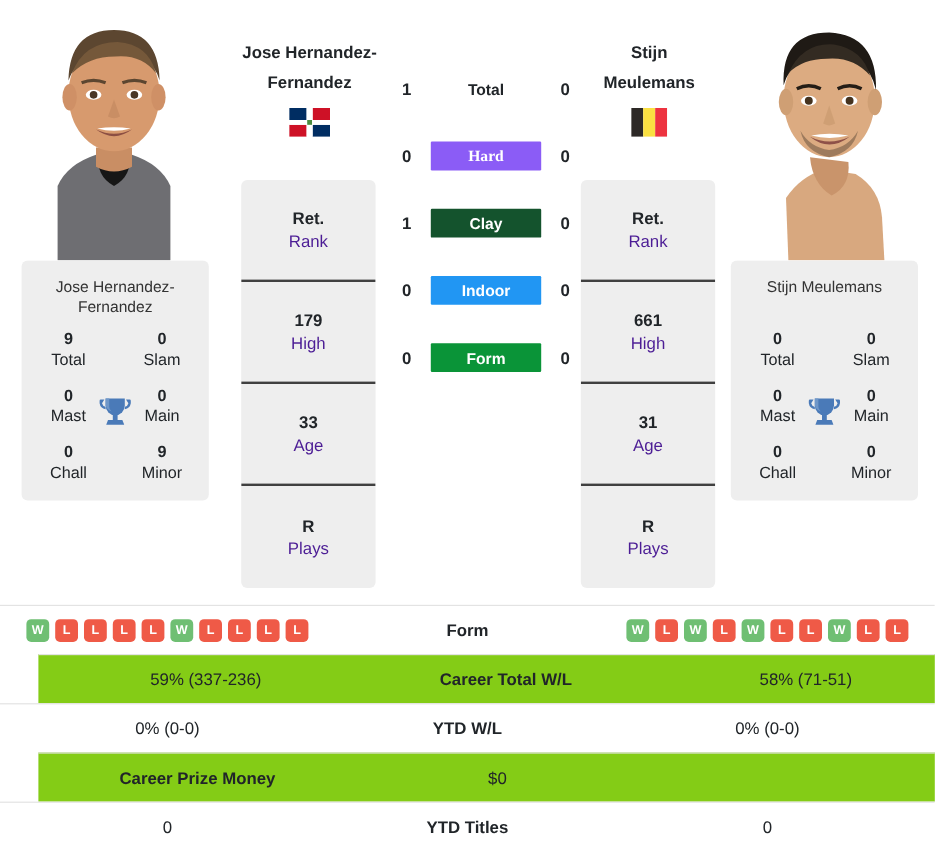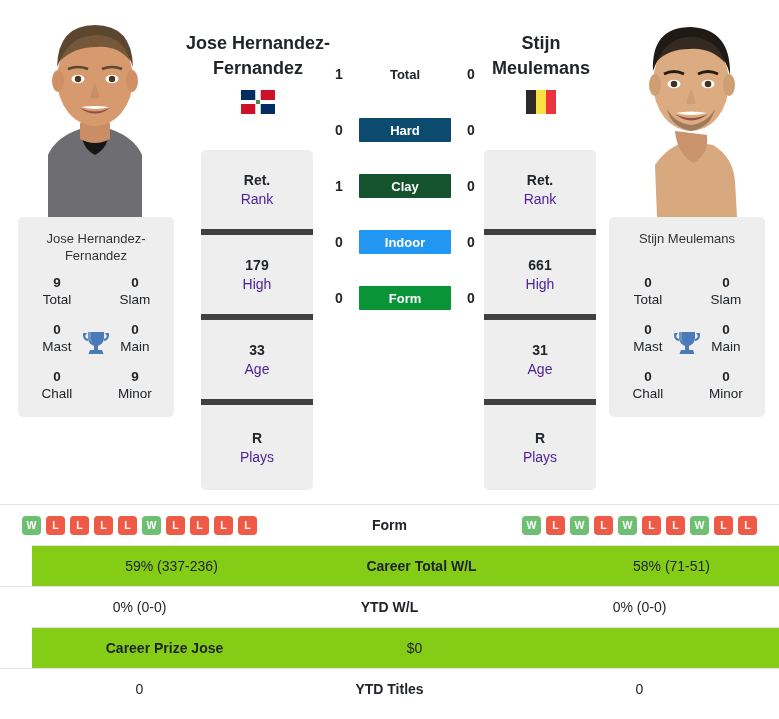--- a/index.html
+++ b/index.html
@@ -62,32 +62,32 @@
   .statcol {
     position: absolute; top: 150px; width: 112px;
     background: #eeeeee; border-radius: 5px; overflow: hidden;
   }
   .statcol.left  { left: 201px; }
   .statcol.right { left: 484px; }
   .scell {
     height: 85px;
     display: flex; flex-direction: column;
     align-items: center; justify-content: center;
-    border-bottom: 6px solid #404040;
+    border-bottom: 2px solid #404040;
   }
   .scell:last-child { border-bottom: none; }
   .sval { font-size: 14px; font-weight: 700; color: #212529; line-height: 19px; }
   .slbl { font-size: 14px; font-weight: 400; color: #4c1d95; line-height: 19px; }
 
   
   .name-block { position: absolute; top: 31px; width: 190px; text-align: center; }
   .name-block.left  { left: 163px; }
   .name-block.right { left: 446px; }
   .pname {
-    font-size: 18px; font-weight: 700; line-height: 25px; color: #212529;
+    font-size: 14px; font-weight: 700; line-height: 25px; color: #212529;
   }
   .flag { margin: 9px auto 0 auto; display: block; }
 
   
   .h2h { position: absolute; left: 330px; top: 62px; width: 150px; }
   .h2h-row {
     display: flex; align-items: center; justify-content: space-between;
     height: 24px; margin-bottom: 32px;
   }
   .h2h-row:last-child { margin-bottom: 0; }
@@ -250,21 +250,21 @@
     </div>
 
     <div class="h2h">
         <div class="h2h-row">
           <div class="h2h-num">1</div>
           <div class="h2h-bar plain">Total</div>
           <div class="h2h-num">0</div>
         </div>
         <div class="h2h-row">
           <div class="h2h-num">0</div>
-          <div class="h2h-bar" style="background: #0c4a6e;">Hard</div>
+          <div class="h2h-bar" style="background: #8b5cf6; font-family: Liberation Serif, serif;">Hard</div>
           <div class="h2h-num">0</div>
         </div>
         <div class="h2h-row">
           <div class="h2h-num">1</div>
           <div class="h2h-bar" style="background: #14532d;">Clay</div>
           <div class="h2h-num">0</div>
         </div>
         <div class="h2h-row">
           <div class="h2h-num">0</div>
           <div class="h2h-bar" style="background: rgb(33, 150, 243);">Indoor</div>
@@ -428,21 +428,21 @@
       <div class="trowline">
         <div class="cell-l">
           <span>0% (0-0)</span>
         </div>
         <div class="cell-c">YTD W/L</div>
         <div class="cell-r">
           <span>0% (0-0)</span>
         </div>
       </div>
       <div class="trowline shaded">
-        <div class="cell-c">Career Prize Jose</div>
+        <div class="cell-c">Career Prize Money</div>
         <div class="cell-r">
           <span>$0</span>
         </div>
       </div>
       <div class="trowline">
         <div class="cell-l">
           <span>0</span>
         </div>
         <div class="cell-c">YTD Titles</div>
         <div class="cell-r">

